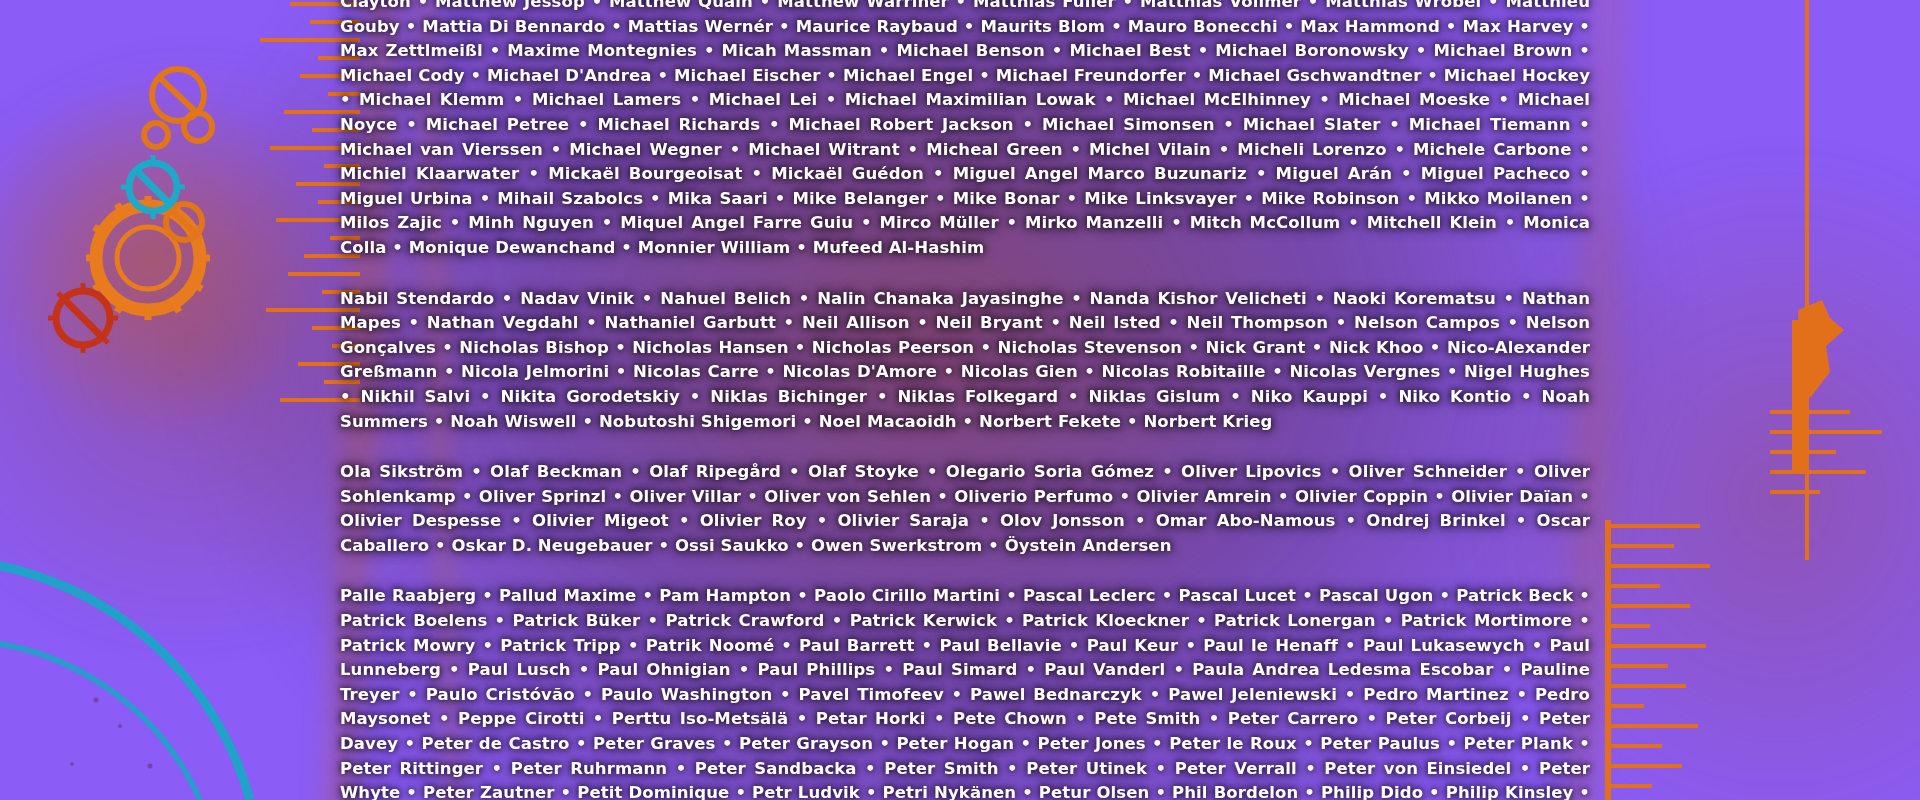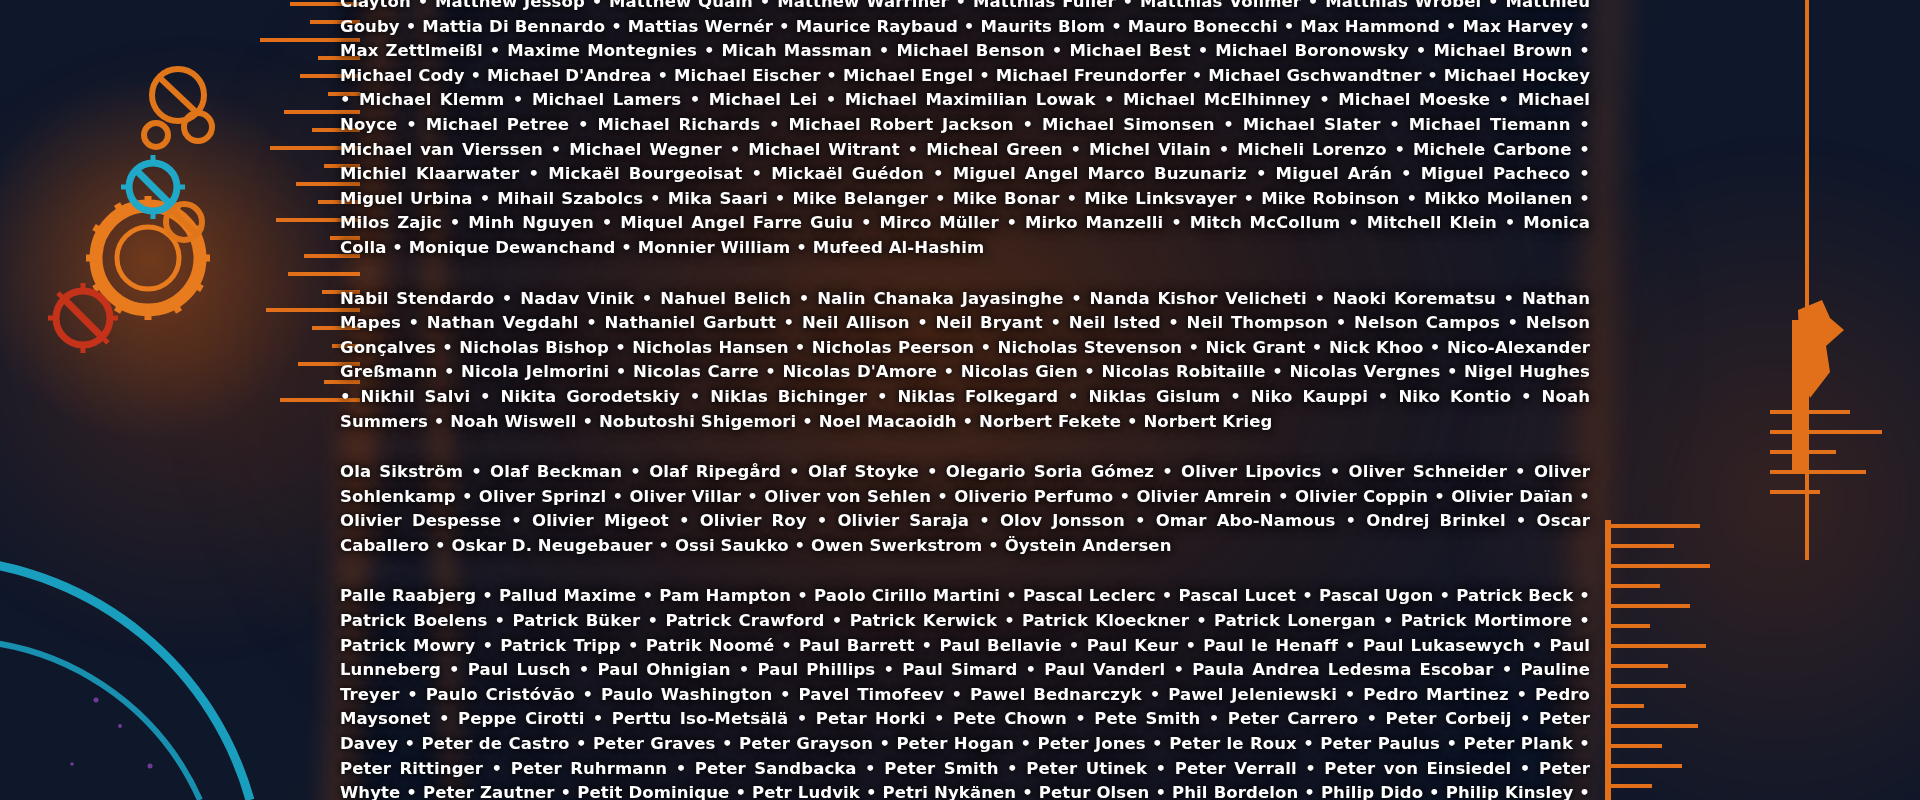--- a/index.html
+++ b/index.html
@@ -11,21 +11,21 @@
     width: 1920px;
     height: 800px;
     overflow: hidden;
     font-family: "DejaVu Sans", sans-serif;
   }
 
   #screen {
     position: relative;
     width: 1920px;
     height: 800px;
-    background: #0f172a;
+    background: #8b5cf6;
     overflow: hidden;
   }
 
   
   .glow {
     position: absolute;
     border-radius: 50%;
     pointer-events: none;
   }
   .glow-center {

